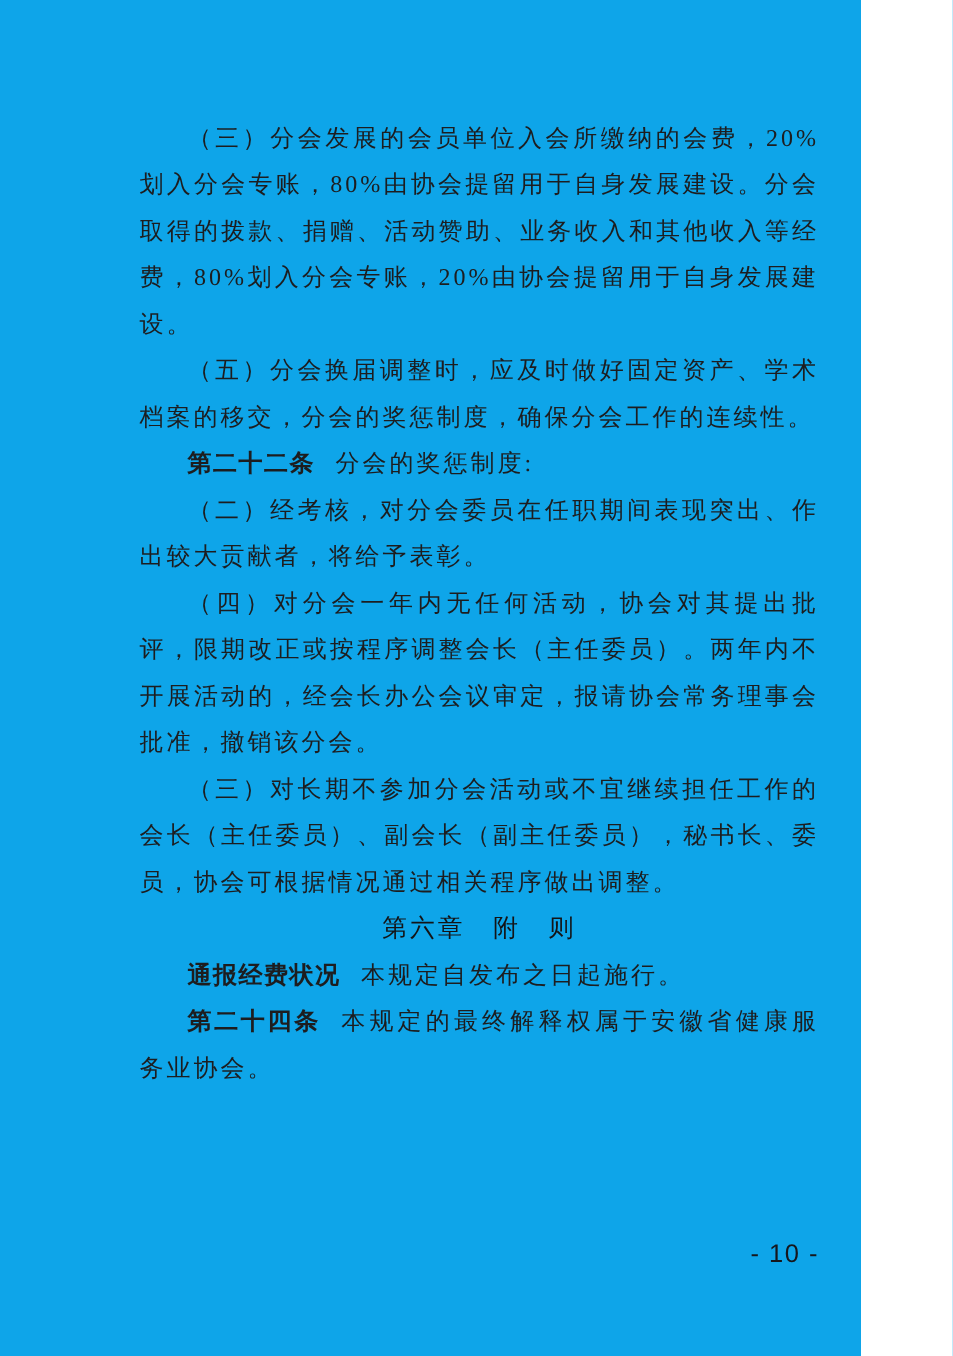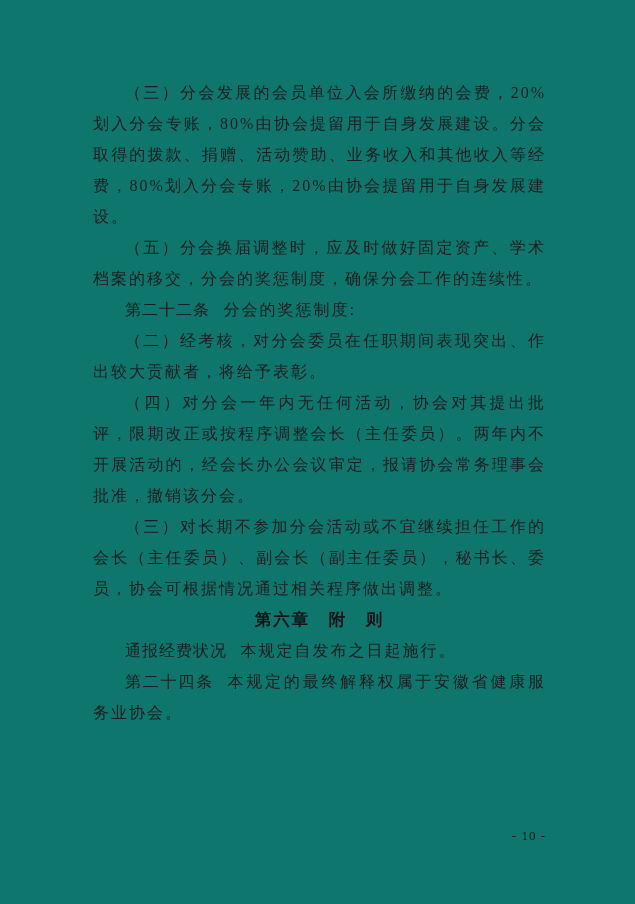--- a/index.html
+++ b/index.html
@@ -2,23 +2,23 @@
 <html lang="zh"><head>
 <meta charset="utf-8">
 <style>
   html, body {
     margin: 0;
     padding: 0;
     background: #ffffff;
   }
   .page {
     position: relative;
-    width: 635px;
+    width: 574px;
     height: 904px;
-    background: #0f766e;
+    background: #0ea5e9;
     overflow: hidden;
   }
   .content {
     position: absolute;
     left: 93px;
     top: 77px;
     width: 453px;
   }
   .para {
     margin: 0;
@@ -26,46 +26,46 @@
     font-family: "Liberation Serif", serif;
     font-size: 16px;
     line-height: 31px;
     letter-spacing: 2px;
     color: #1d1d1f;
     text-align: justify;
     text-indent: 2em;
   }
   .article-label {
     font-family: "Liberation Sans", sans-serif;
-    font-weight: normal;
+    font-weight: bold;
     margin-right: 0.85em;
     letter-spacing: 1px;
   }
   .chapter-heading {
     margin: 0;
     padding: 0;
     font-family: "Liberation Sans", sans-serif;
-    font-weight: bold;
+    font-weight: normal;
     font-size: 16.5px;
     line-height: 31px;
     letter-spacing: 2px;
     color: #141416;
     text-align: center;
     text-indent: 0;
   }
   .footer {
     position: absolute;
     left: 93px;
     top: 826px;
     width: 453px;
     text-align: right;
   }
   .page-number {
-    font-family: Liberation Serif, serif;
-    font-size: 13px;
+    font-family: Liberation Sans, sans-serif;
+    font-size: 17px;
     color: #16161c;
     letter-spacing: 1px;
   }
 </style>
 </head>
 <body>
 
 <div class="page">
   <div class="content">
 

